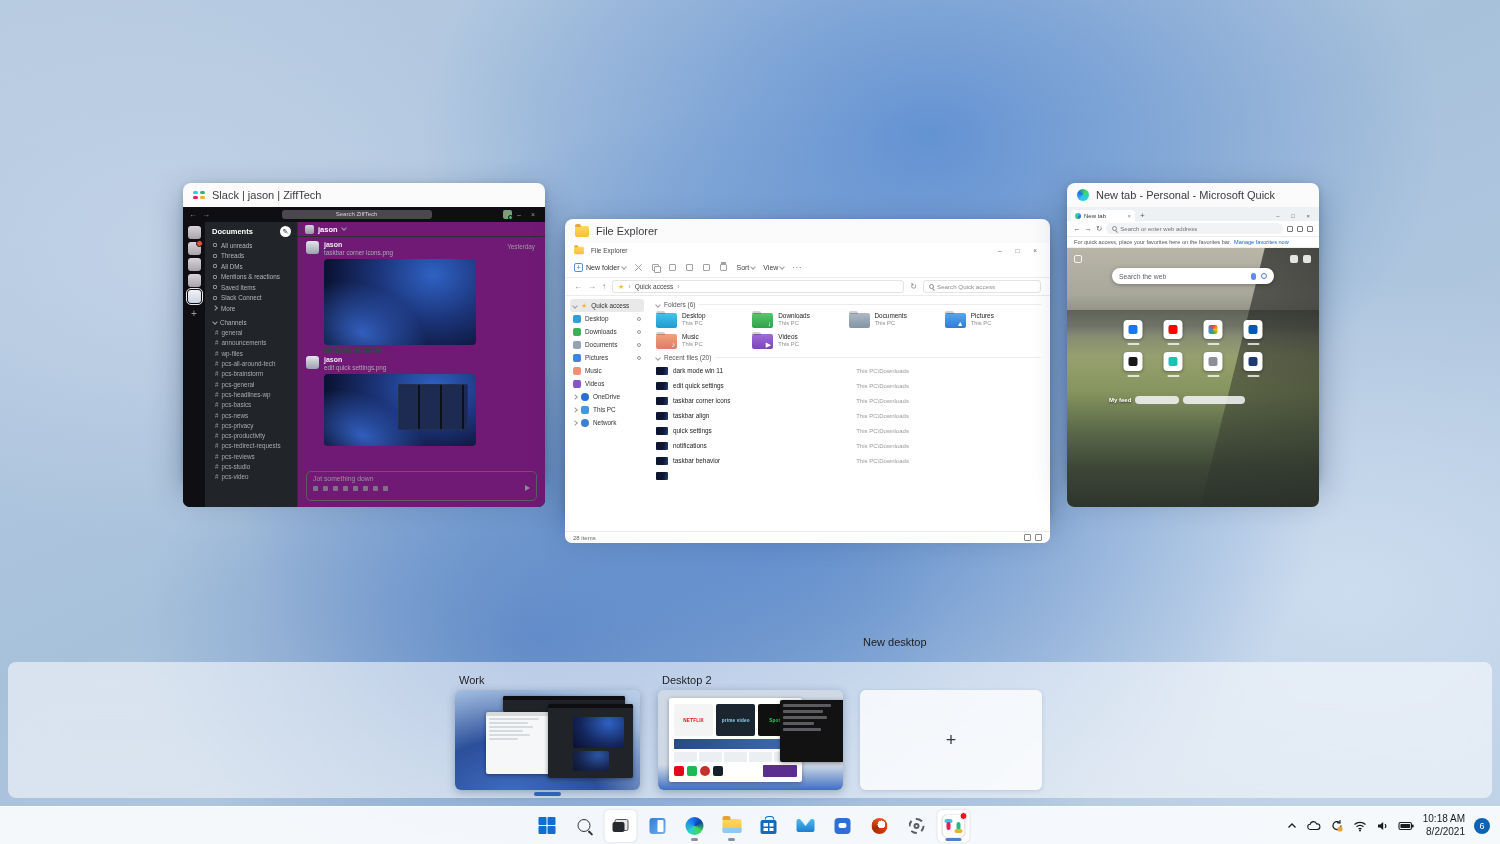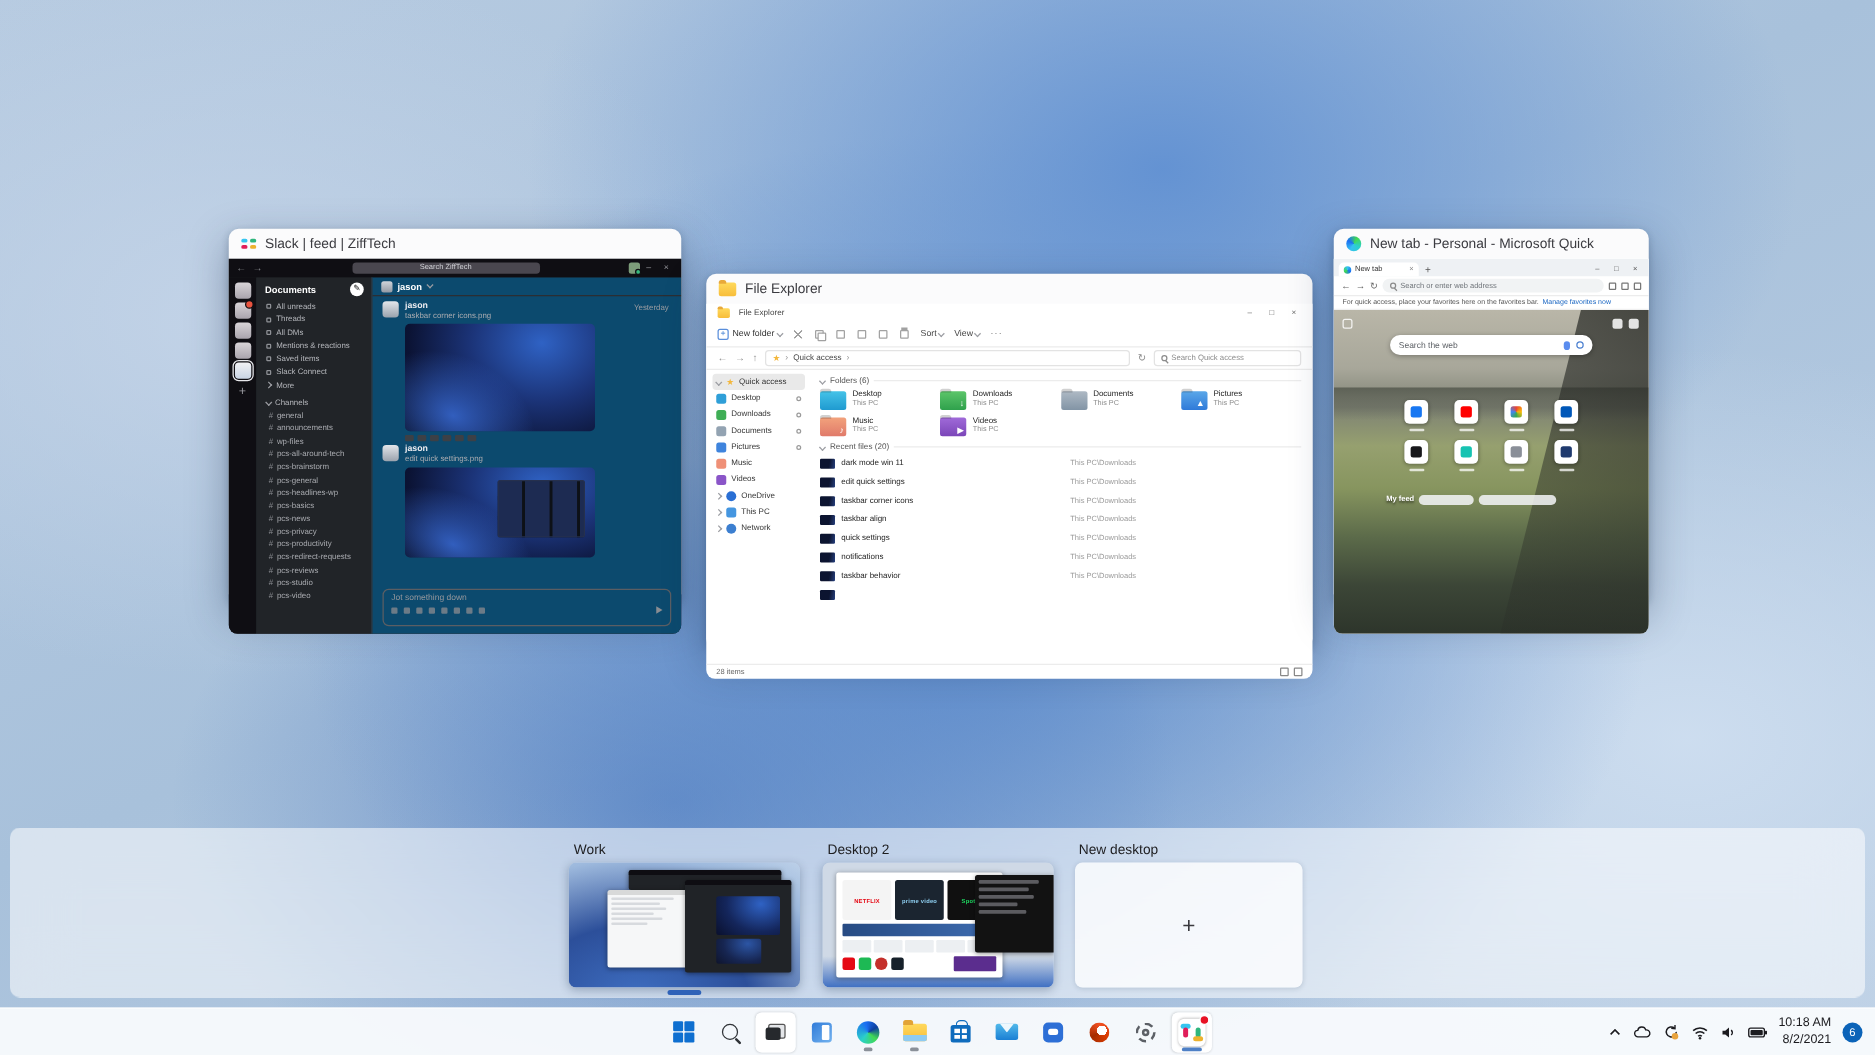--- a/index.html
+++ b/index.html
@@ -68,21 +68,21 @@
   .sl-item { display:flex; align-items:center; gap:4px; height:10.5px; padding-left:8px;
     font-size:6.3px; color:#b4b6bb; white-space:nowrap; }
   .sl-item .bl { width:4px; height:4px; border:1px solid #8f9196; border-radius:1px; flex:0 0 4px; }
   .sl-sect { height:11px; padding-left:8px; font-size:6.3px; color:#b4b6bb; display:flex; align-items:center; gap:3px; margin-top:3px; }
   .chev { width:4px; height:4px; border-right:1px solid #9b9da2; border-bottom:1px solid #9b9da2;
     transform:rotate(45deg); display:inline-block; }
   .chev.r { transform:rotate(-45deg); }
   .sl-ch { display:flex; align-items:center; gap:3px; height:10.3px; padding-left:10px;
     font-size:6.3px; color:#a9abb0; white-space:nowrap; }
   .sl-ch::before { content:"#"; font-size:6.3px; color:#8f9196; }
-  .sl-chat { flex:1; display:flex; flex-direction:column; background:#0c4a6e; border-left:1px solid #303236; min-width:0; }
+  .sl-chat { flex:1; display:flex; flex-direction:column; background:#701a75; border-left:1px solid #303236; min-width:0; }
   .sl-chat-head { height:15px; flex:0 0 15px; border-bottom:1px solid #2b2e33; display:flex; align-items:center;
     gap:4px; padding:0 7px; }
   .sl-chat-head .dmav { width:9px; height:9px; border-radius:2px; background:linear-gradient(#cfd4da,#939aa4); }
   .sl-chat-head b { color:#fff; font-size:7.5px; }
   .sl-msgs { flex:1; padding:4px 8px 0 8px; position:relative; min-height:0; }
   .msg-row { display:flex; gap:5px; }
   .msg-av { width:13px; height:13px; border-radius:3px; background:linear-gradient(#e3e6ea,#9aa2ad); flex:0 0 13px; }
   .msg-name { font-size:7px; font-weight:bold; color:#ececf0; }
   .msg-file { font-size:6.3px; color:#a9abb0; margin-top:1px; }
   .msg-time { position:absolute; right:10px; top:6px; font-size:6.3px; color:#9preview1a0; color:#9a9ca1; }
@@ -333,21 +333,21 @@
 <body>
 
 <div class="win-card slack-card">
   <div class="card-head">
     <span class="ic-slack">
         <i></i>
         <i></i>
         <i></i>
         <i></i>
       </span>
-    <span>Slack | feed | ZiffTech</span>
+    <span>Slack | jason | ZiffTech</span>
   </div>
   <div class="card-body slack-body">
     <div class="sl-top">
       <span class="arr">←</span>
       <span class="arr">→</span>
       <div class="sl-search">Search ZiffTech</div>
       <span class="sl-av"></span>
       <span class="sl-winctl">– ×</span>
     </div>
     <div class="sl-main">
@@ -840,21 +840,21 @@
   </div>
   <div class="d2-darkwin">
     <i style="width:85%"></i>
       <i style="width:70%"></i>
       <i style="width:78%"></i>
       <i style="width:55%"></i>
       <i style="width:66%"></i>
   </div>
 </div>
 
-<div class="dt-label" style="left:863px; top:674px;">New desktop</div>
+<div class="dt-label" style="left:863px; top:636px;">New desktop</div>
 <div class="dt-new">
   <span>+</span>
 </div>
 
 <div class="taskbar">
   <div class="tb-center">
     <div class="tb-btn">
         <span class="ic-start">
           <i></i>
           <i></i>

